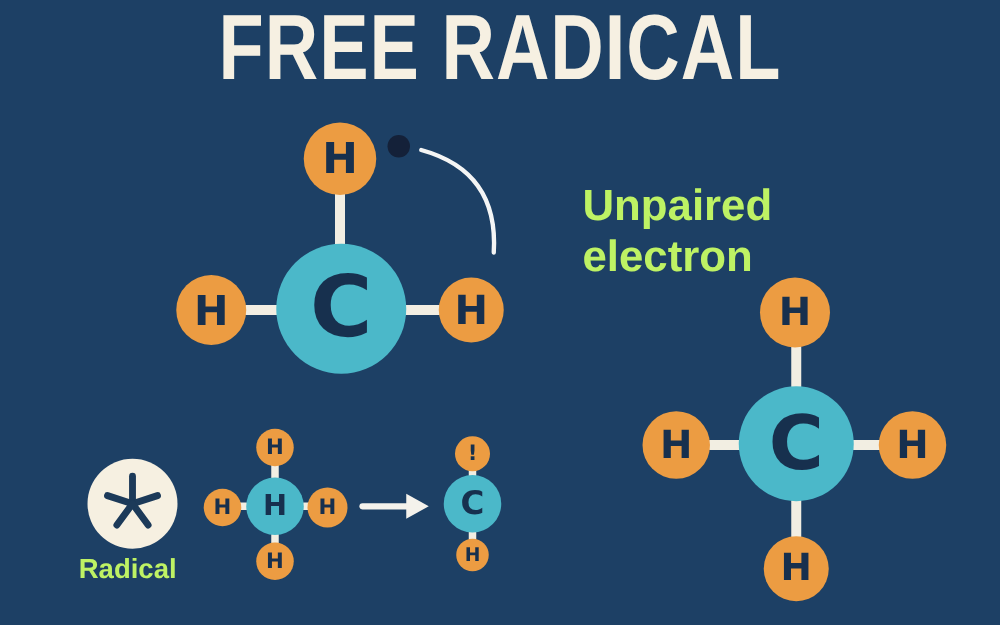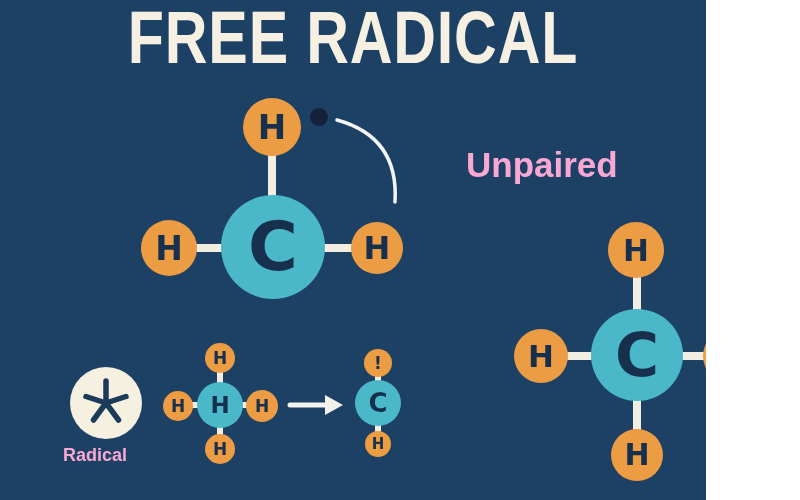--- a/index.html
+++ b/index.html
@@ -1,17 +1,17 @@
 <!DOCTYPE html>
 <html><head>
 <meta charset="utf-8">
 <style>
   html,body{margin:0;padding:0;}
   .stage{
-    position:relative;width:706px;height:500px;overflow:hidden;
+    position:relative;width:800px;height:500px;overflow:hidden;
     background:#1d4065;
     font-family:"Liberation Sans",sans-serif;
   }
   .title{
     position:absolute;top:1px;left:0;right:0;
     text-align:center;white-space:nowrap;
     color:#f6f0e2;font-weight:800;font-size:74px;line-height:1;
     transform:scaleX(0.8);transform-origin:50% 0;
     letter-spacing:1px;
   }
@@ -20,24 +20,24 @@
     display:flex;align-items:center;justify-content:center;
     font-family:"DejaVu Sans",sans-serif;font-weight:bold;
     color:#17304e;line-height:1;
   }
   .teal{background:#4bb8c9;}
   .orange{background:#ec9c42;}
   .creamc{background:#f6f0e1;}
   .bond{position:absolute;background:#f2eee2;border-radius:2px;}
   .dot{position:absolute;border-radius:50%;background:#142139;}
   .label{
-    position:absolute;color:#f9a8d4;font-weight:600;
+    position:absolute;color:#bef264;font-weight:600;
   }
   .callout{left:466px;top:144px;font-size:35px;line-height:41px;}
-  .initiator-label{left:63px;top:441px;font-size:18px;line-height:28px;}
+  .initiator-label{left:63px;top:441px;font-size:22px;line-height:28px;}
   svg{position:absolute;display:block;}
 </style>
 </head>
 <body>
 
 <div class="stage">
 
   <div class="title">FREE RADICAL</div>
 
   <div>
@@ -50,20 +50,21 @@
     <div class="atom orange" style="left:351px;top:222px;width:52px;height:52px;font-size:32px;">H</div>
     <div class="dot" style="left:310px;top:108px;width:18px;height:18px;"></div>
   </div>
 
   <svg style="left:330px;top:110px;" width="80" height="100" viewBox="0 0 80 100">
     <path d="M 7 10 Q 69 27 65 92" fill="none" stroke="#f4f5f5" stroke-width="3.5" stroke-linecap="round"></path>
   </svg>
 
   <div class="label callout">
     <div>Unpaired</div>
+    <div>electron</div>
   </div>
 
   <div>
     <div class="bond" style="left:633px;top:276px;width:8px;height:36px;"></div>
     <div class="bond" style="left:633px;top:399px;width:8px;height:32px;"></div>
     <div class="bond" style="left:566px;top:352px;width:27px;height:8px;"></div>
     <div class="bond" style="left:681px;top:352px;width:25px;height:8px;"></div>
     <div class="atom teal" style="left:591px;top:309px;width:92px;height:92px;font-size:60px;">C</div>
     <div class="atom orange" style="left:608px;top:222px;width:56px;height:56px;font-size:31px;">H</div>
     <div class="atom orange" style="left:514px;top:329px;width:54px;height:54px;font-size:31px;">H</div>

